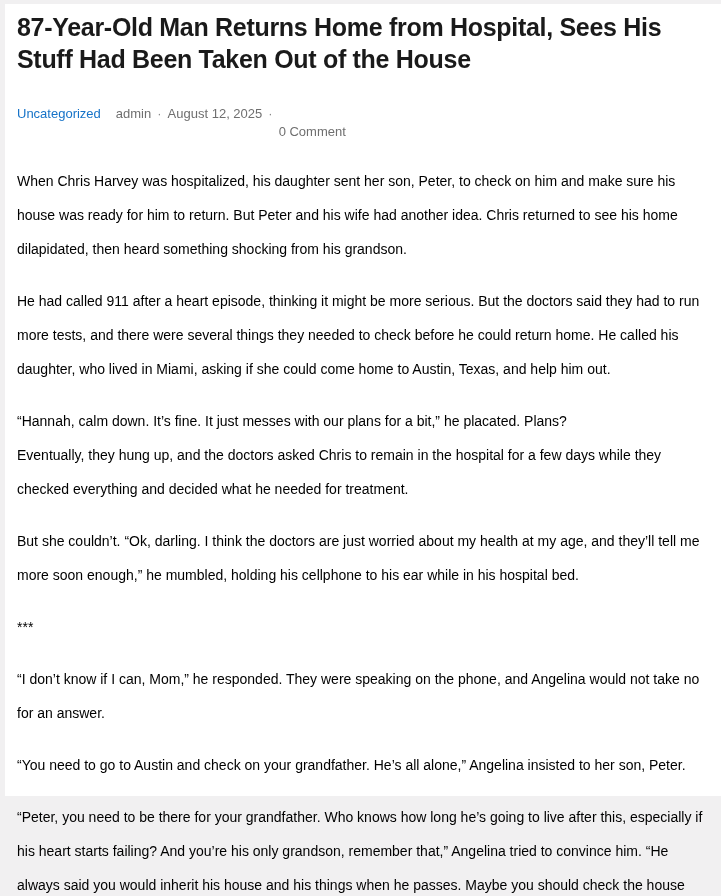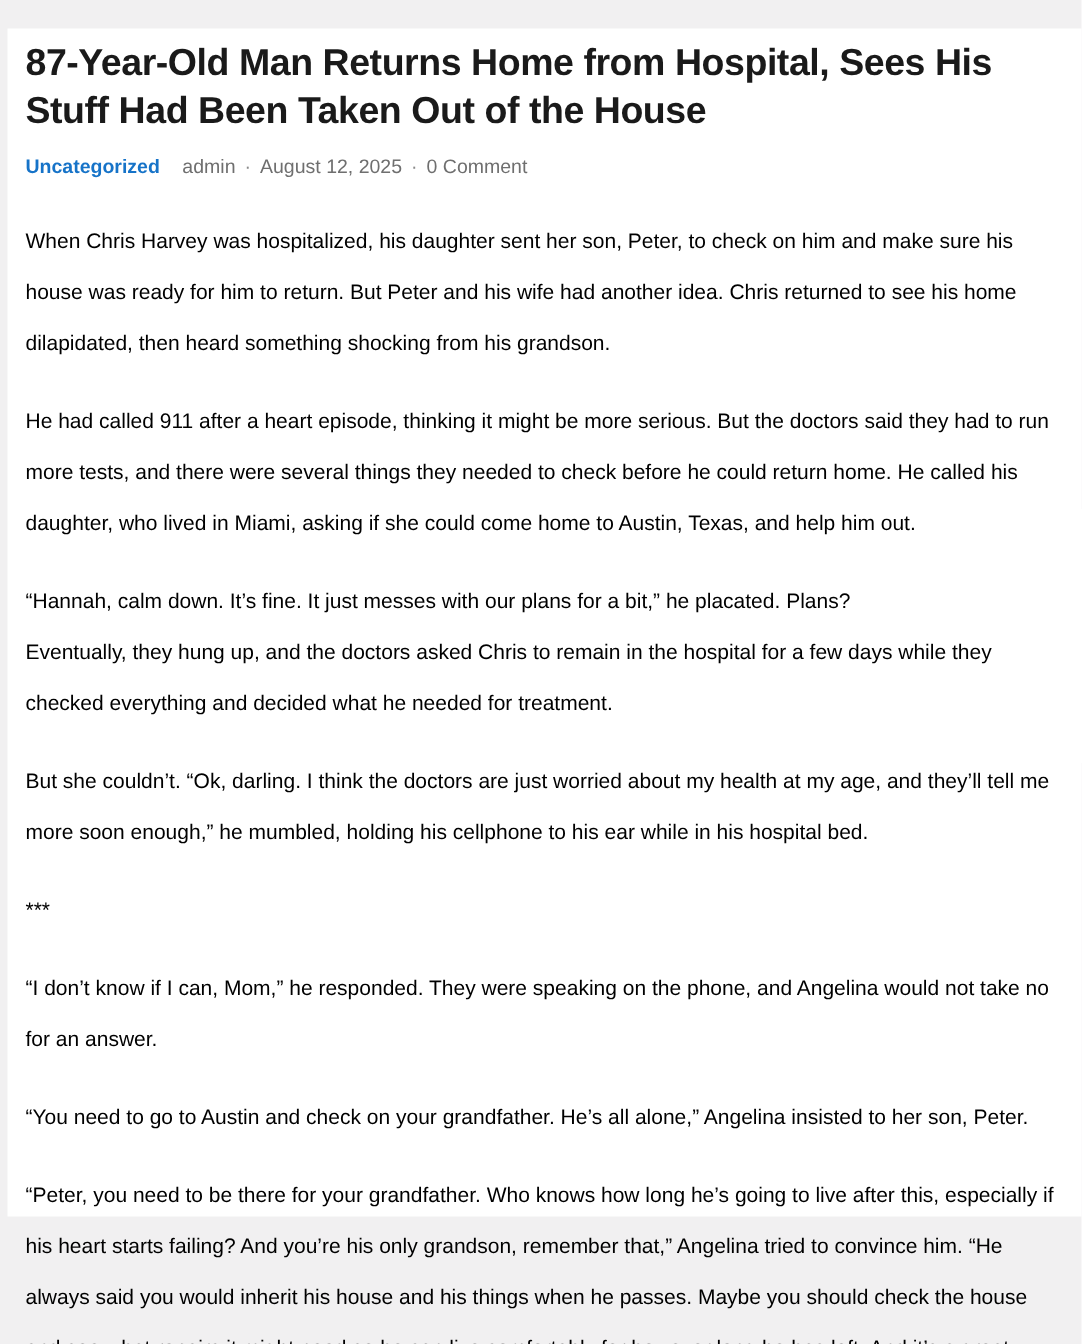--- a/index.html
+++ b/index.html
@@ -7,21 +7,21 @@
   body {
     width: 721px;
     height: 896px;
     background: #f1f0f1;
     font-family: "Liberation Sans", "DejaVu Sans", sans-serif;
     overflow: hidden;
   }
   .card {
     position: absolute;
     left: 5px;
-    top: 19px;
+    top: 4px;
     width: 716px;
     height: 792px;
     background: #ffffff;
     padding: 7px 18px 20px 12px;
   }
   h1.title {
     font-size: 25px;
     line-height: 32px;
     font-weight: 700;
     letter-spacing: -0.3px;
@@ -29,31 +29,31 @@
     margin: 0 0 13px 0;
   }
   .meta {
     font-size: 13px;
     color: #6f6f6f;
     margin: 0 0 25px 0;
     display: flex;
     align-items: center;
   }
   .meta .category {
-    font-weight: 700;
+    font-weight: 400;
     color: #1673c8;
     text-decoration: none;
     margin-right: 15px;
     cursor: pointer;
   }
   .meta .sep {
     margin: 0 6px;
     color: #8a8a8a;
   }
-  .meta .comments { cursor: pointer; }
+  .meta .comments { cursor: pointer; margin-top: 36px; }
   .body p {
     font-size: 14px;
     line-height: 34px;
     color: #000000;
     margin: 0 0 18px 0;
     max-width: 690px;
   }
 </style>
 </head>
 <body>

